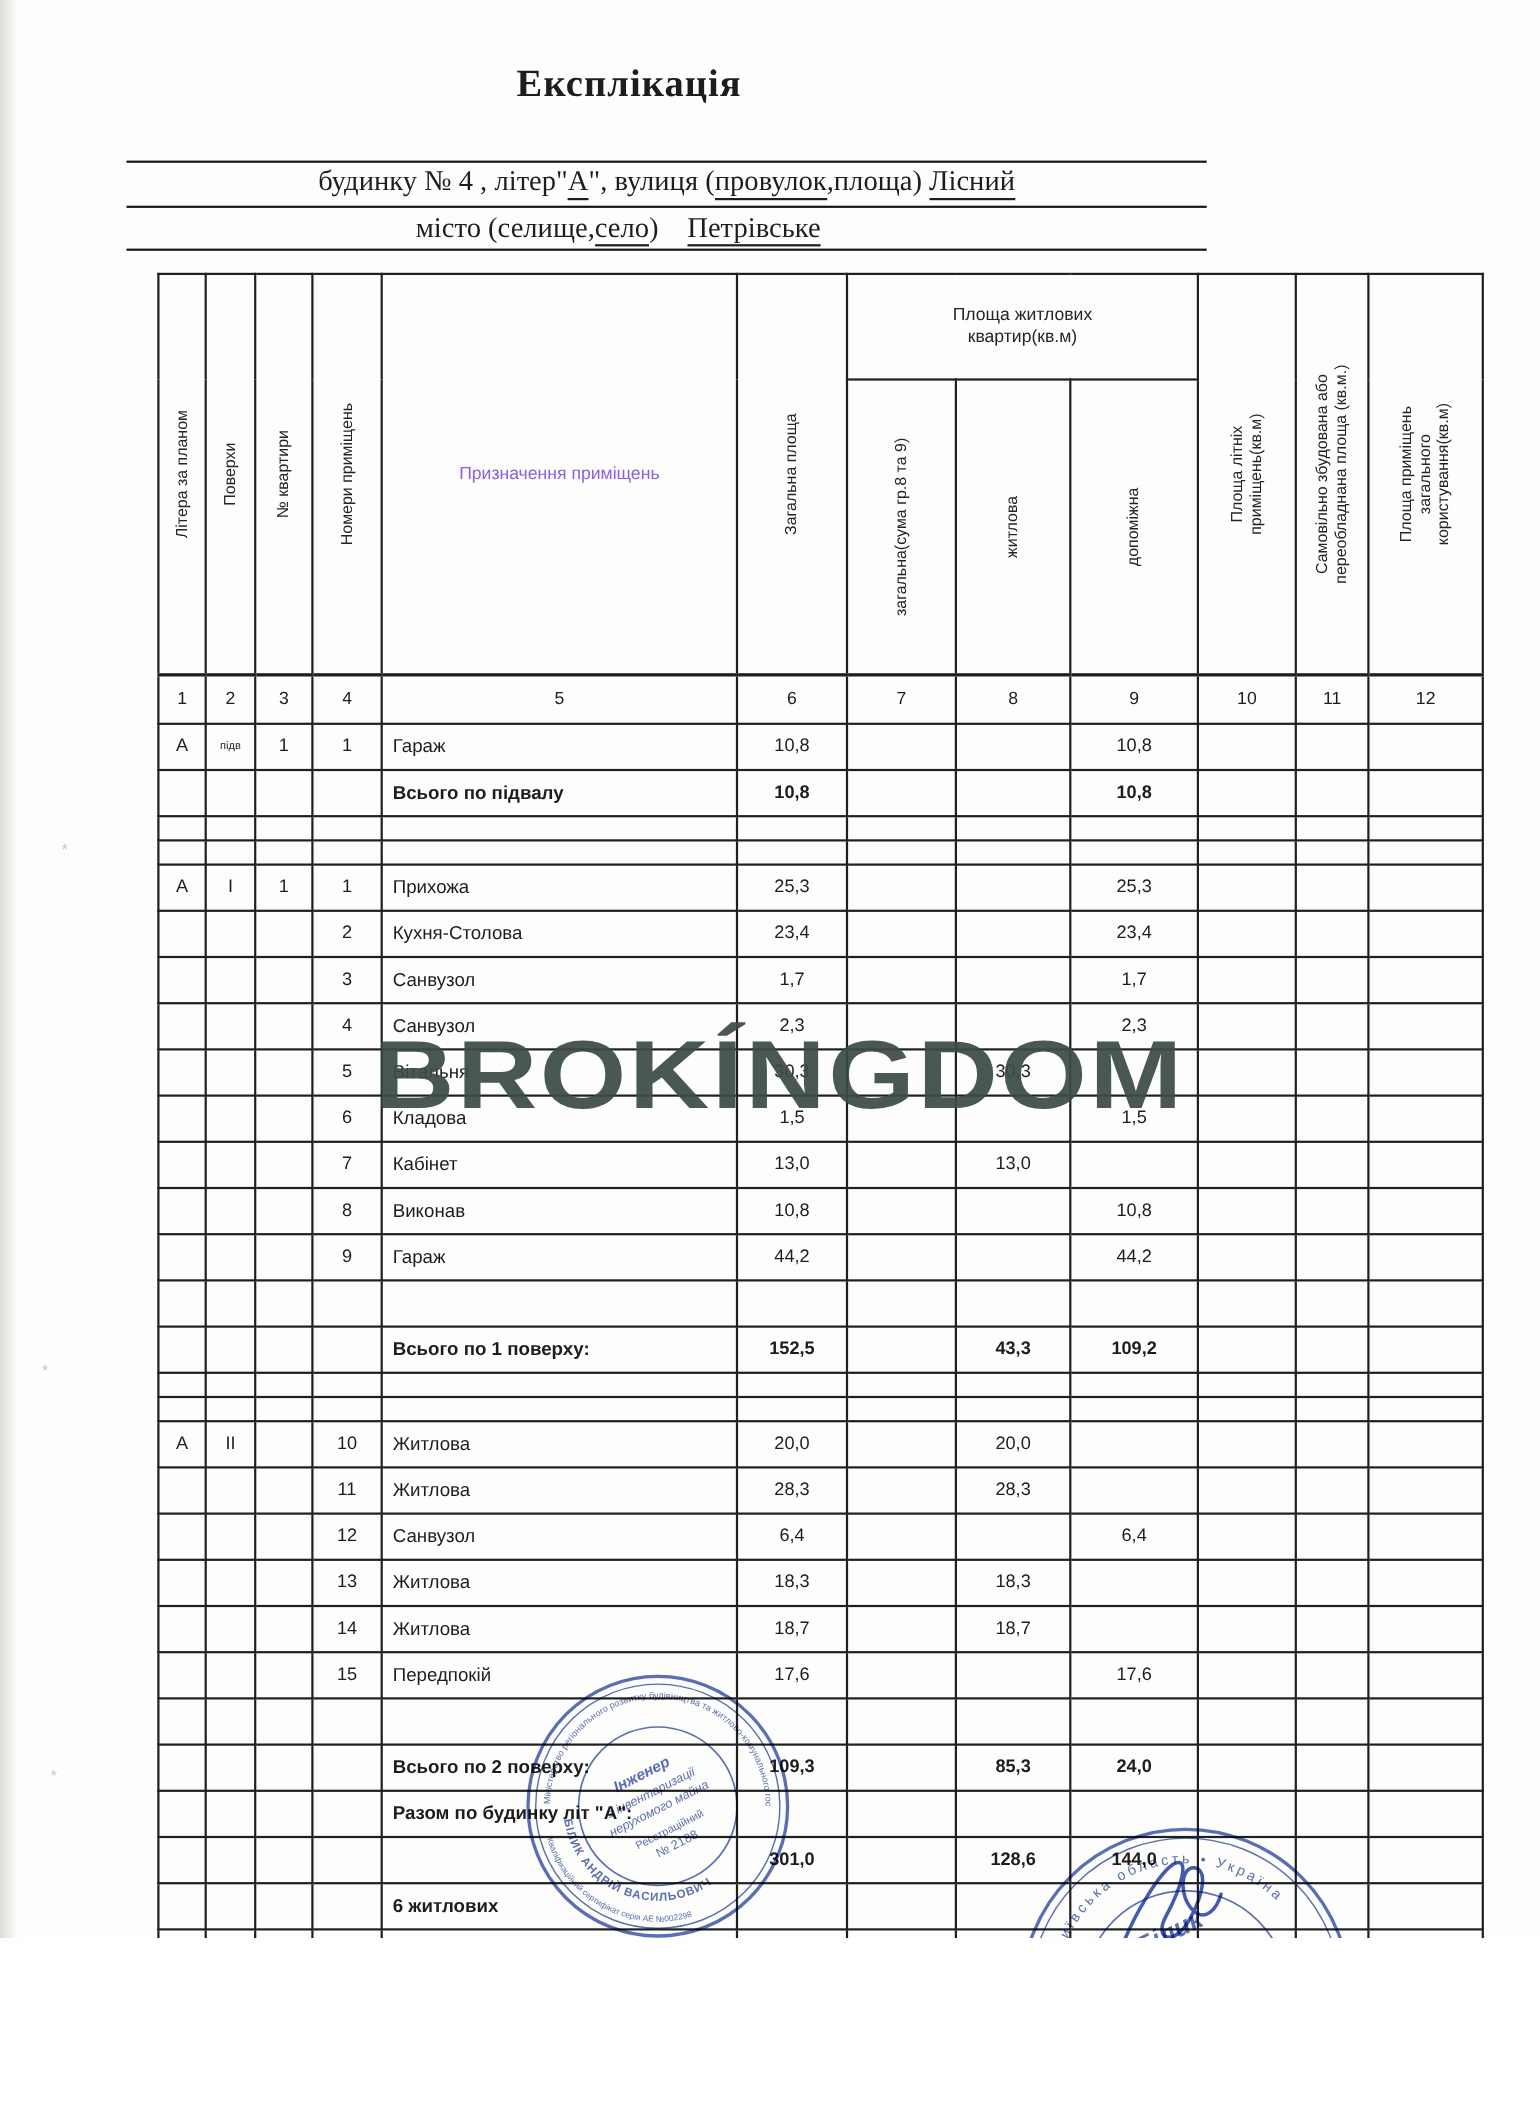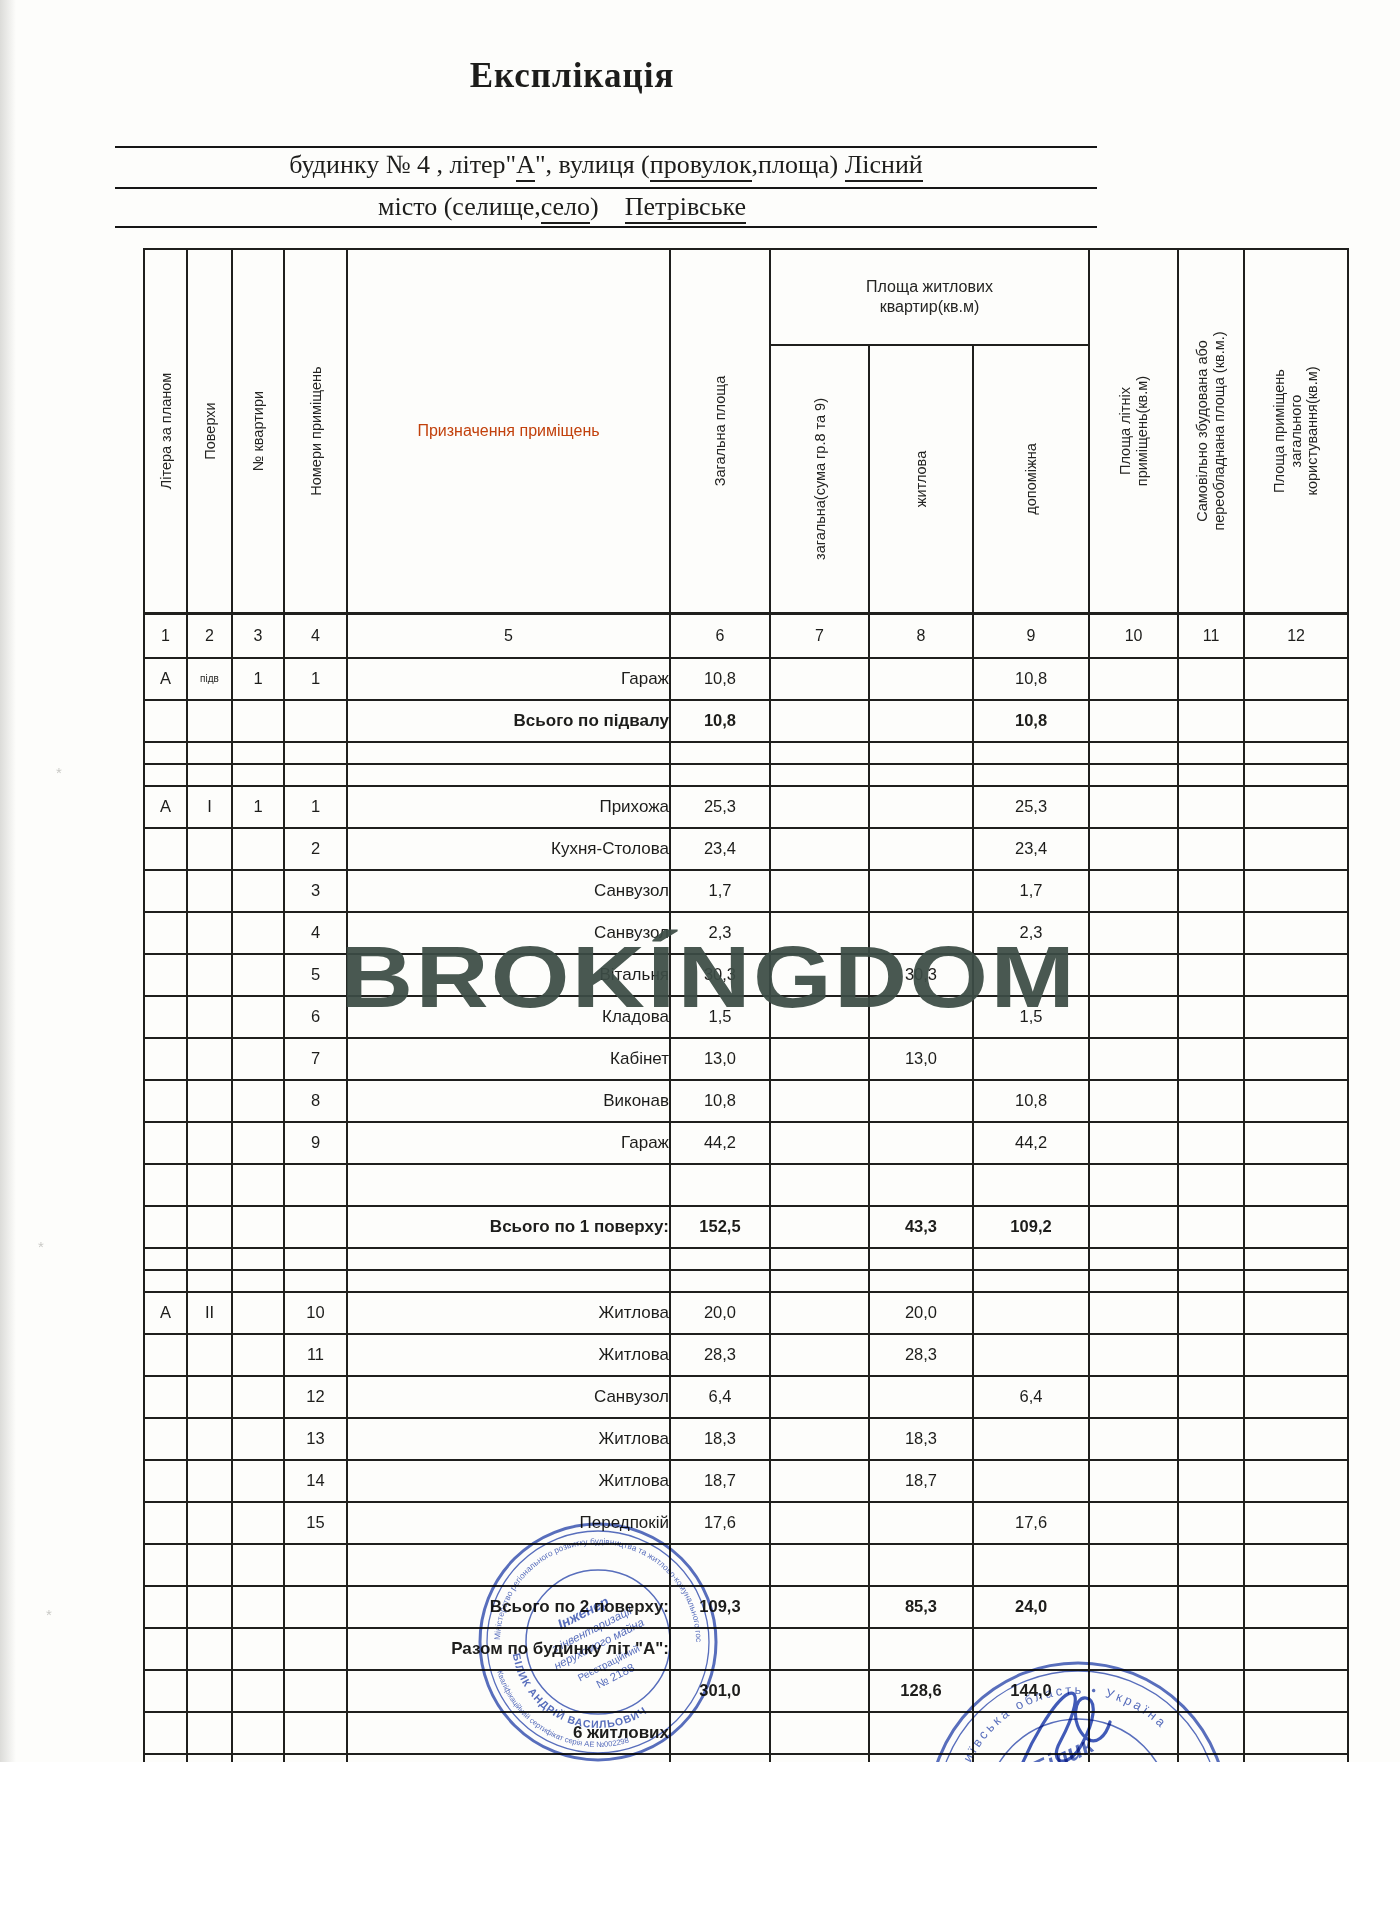--- a/index.html
+++ b/index.html
@@ -36,26 +36,26 @@
   table.expl col.c9{width:116px} table.expl col.c10{width:89px}
   table.expl col.c11{width:66px} table.expl col.c12{width:104px}
   table.expl th, table.expl td{border:2px solid #1f1f1d; padding:0; background:transparent;}
   thead tr.h1{height:96px;} thead tr.h2{height:268px;}
   th{position:relative; font-weight:normal;}
   .vert{position:absolute; top:50%; left:50%;
         transform:translate(-50%,-50%) rotate(-90deg);
         text-align:center; font-size:14.5px; line-height:1.15; color:#242422;}
   .w340{width:340px;} .w200{width:200px;} .w240{width:240px;}
   .w165{width:165px;} .w225{width:225px;}
-  .hhor{font-size:16px; text-align:center; color:#c2410c;}
+  .hhor{font-size:16px; text-align:center; color:#8b5cf6;}
   .ghead{font-size:16px; text-align:center; line-height:1.25; color:#242422;}
   tr.nums td{height:42px; text-align:center; font-size:16px; border-top:3px solid #1f1f1d;}
   tbody tr.data td{height:40px;} tbody tr.empty td{height:40px;} tbody tr.empty_sm td{height:20px;}
   tbody td{text-align:center; font-size:16.5px; vertical-align:middle;}
-  tbody td.c5{text-align:right; padding-left:9px; font-size:17px;margin-top:24px;}
+  tbody td.c5{text-align:left; padding-left:9px; font-size:17px;margin-top:24px;}
   tbody tr.bold td{font-weight:bold;}
   tbody tr td.small2{font-size:10px;}
   
   .watermark{
     position:absolute; left:340px; top:933px; z-index:5;
     font-size:88px; font-weight:800; letter-spacing:2px; line-height:1;
     color:#3c4c45; transform:scaleX(1.15); transform-origin:left center;
     opacity:.93; white-space:nowrap;
   }
   

